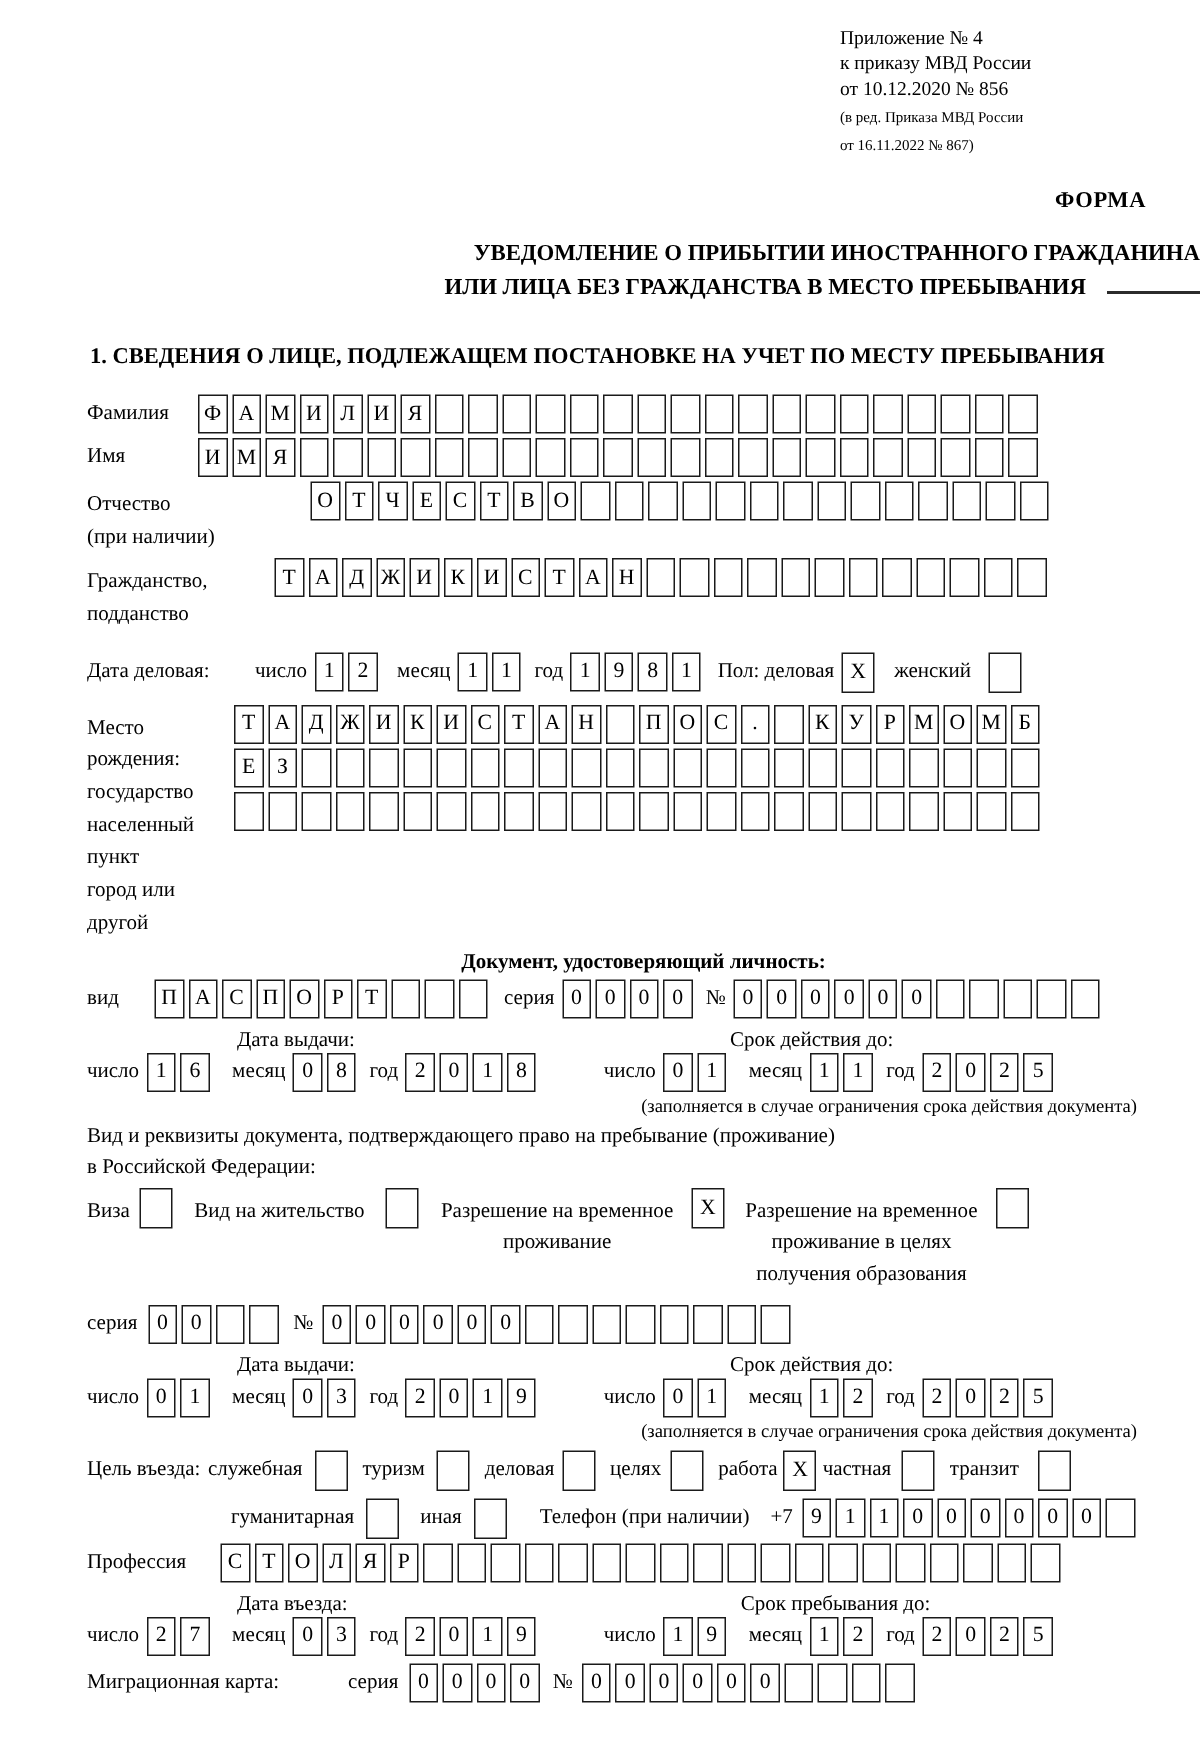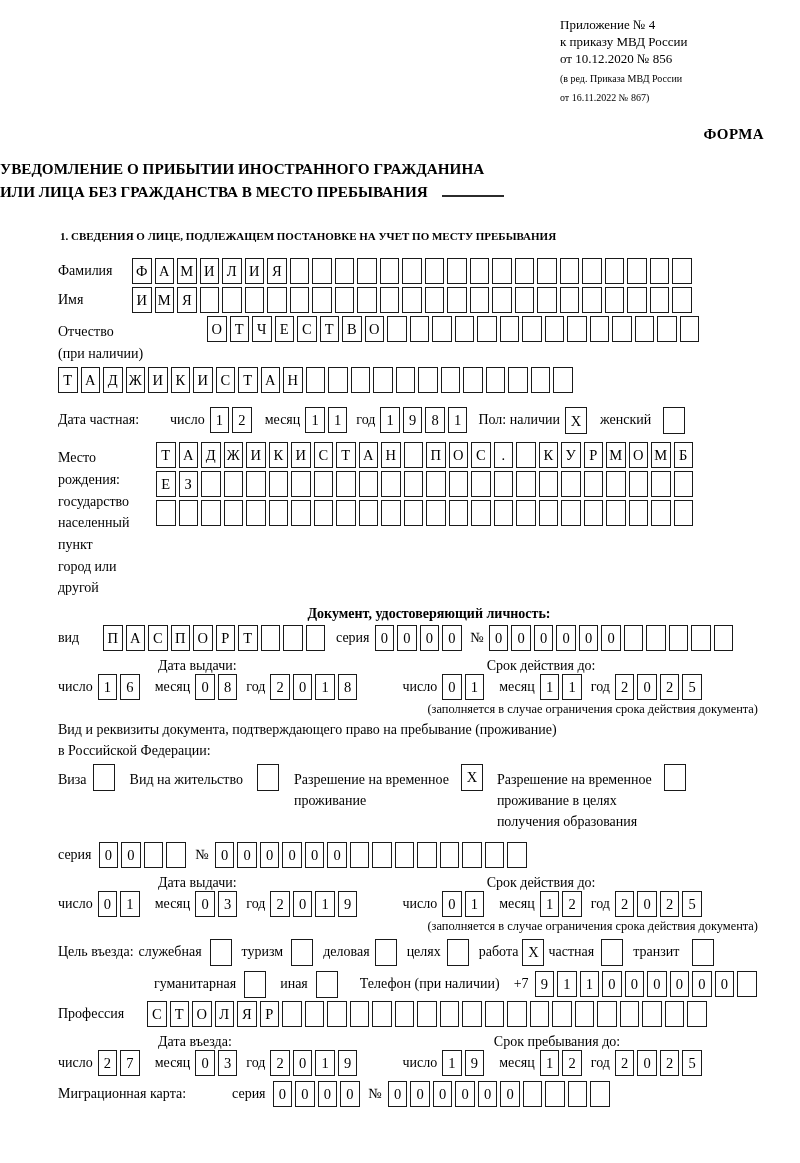--- a/index.html
+++ b/index.html
@@ -9,33 +9,33 @@
   .row{display:flex;align-items:flex-start}
   .lbl{padding-top:5px;flex:0 0 auto}
   .boxes{display:flex;flex:0 0 auto}
   .cb{display:inline-flex;align-items:center;justify-content:center;flex:0 0 auto;
       width:19.5px;height:26px;border:1.6px solid #1a1a1a;margin-right:3px;
       font-size:14.5px;line-height:1;background:#fff}
   .chk{width:22px;height:27px;margin-right:0}
   .hdr{margin-left:560px;width:210px;font-size:13px;line-height:1.32;padding-top:16px}
   .hdr .rev{font-size:10px;margin-top:5px}
   .forma{font-weight:bold;font-size:15px;text-align:right;padding-right:36px;margin-top:22px;letter-spacing:.4px}
-  .title{font-weight:bold;font-size:15.2px;text-align:left;margin-top:14px;line-height:1.55}
+  .title{font-weight:bold;font-size:15.2px;text-align:right;margin-top:14px;line-height:1.55}
   .blank{display:inline-block;width:62px;border-bottom:2.2px solid #2b2b2b;height:14px;margin-left:14px}
-  .sec{font-weight:bold;font-size:11px;padding-left:60px;margin-top:26px}
+  .sec{font-weight:bold;font-size:15px;padding-left:60px;margin-top:26px}
   .lb-sur{width:74px}.lb-pat{width:149px}.lb-cit{width:125px}.lb-bp{width:98px}
   .lb-vid{width:45px}.lb-prof{width:89px}
   .two-line div{line-height:1.55}
   .stackrows .boxes{margin-bottom:3px}
   .doc-head{font-weight:bold;text-align:center;padding-left:58px;margin-top:7px}
   .dhead{margin-top:7px}
   .note{font-size:12.4px;text-align:right;padding-right:42px;margin-top:2px}
   .dl{margin-right:5px}
   .opt{display:flex;align-items:flex-start}
-  .opt .txt{padding-top:5px;text-align:left;line-height:1.5}
+  .opt .txt{padding-top:5px;text-align:center;line-height:1.5}
   .m-t3{margin-top:3px}.m-t5{margin-top:5px}.m-t8{margin-top:8px}.m-t10{margin-top:10px}
   .m-t14{margin-top:14px}.m-t16{margin-top:16px}
 </style>
 </head>
 <body>
 
 <div>
 
   <div class="hdr">
     <div>Приложение № 4</div>
@@ -141,20 +141,24 @@
         <span class="cb"></span>
         <span class="cb"></span>
         <span class="cb"></span>
         <span class="cb"></span>
         <span class="cb"></span>
         <span class="cb"></span>
       </span>
   </div>
 
   <div class="row ind m-t3">
+    <span class="lbl lb-cit two-line">
+      <div>Гражданство,</div>
+      <div>подданство</div>
+    </span>
     <span class="boxes">
         <span class="cb">Т</span>
         <span class="cb">А</span>
         <span class="cb">Д</span>
         <span class="cb">Ж</span>
         <span class="cb">И</span>
         <span class="cb">К</span>
         <span class="cb">И</span>
         <span class="cb">С</span>
         <span class="cb">Т</span>
@@ -169,39 +173,39 @@
         <span class="cb"></span>
         <span class="cb"></span>
         <span class="cb"></span>
         <span class="cb"></span>
         <span class="cb"></span>
         <span class="cb"></span>
       </span>
   </div>
 
   <div class="row ind m-t14">
-    <span class="lbl" style="width:100px">Дата частная:</span>
+    <span class="lbl" style="width:100px">Дата деловая:</span>
     <span class="lbl dl" style="margin-left:12px">число</span>
     <span class="boxes">
         <span class="cb">1</span>
         <span class="cb">2</span>
       </span>
     <span class="lbl dl" style="margin-left:10px">месяц</span>
     <span class="boxes">
         <span class="cb">1</span>
         <span class="cb">1</span>
       </span>
     <span class="lbl dl" style="margin-left:6px">год</span>
     <span class="boxes">
         <span class="cb">1</span>
         <span class="cb">9</span>
         <span class="cb">8</span>
         <span class="cb">1</span>
       </span>
-    <span class="lbl" style="margin-left:8px">Пол: наличии</span>
+    <span class="lbl" style="margin-left:8px">Пол: деловая</span>
     <span class="cb chk" style="margin-left:5px">X</span>
     <span class="lbl" style="margin-left:13px">женский</span>
     <span class="cb chk" style="margin-left:12px"></span>
   </div>
 
   <div class="row ind m-t8">
     <span class="lbl lb-bp two-line">
       <div>Место рождения:</div>
       <div>государство</div>
       <div>населенный пункт</div>

